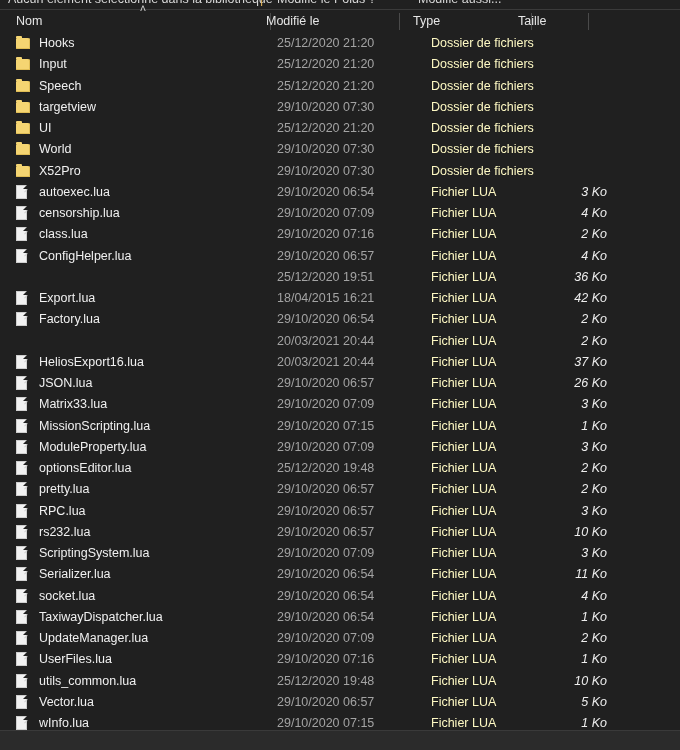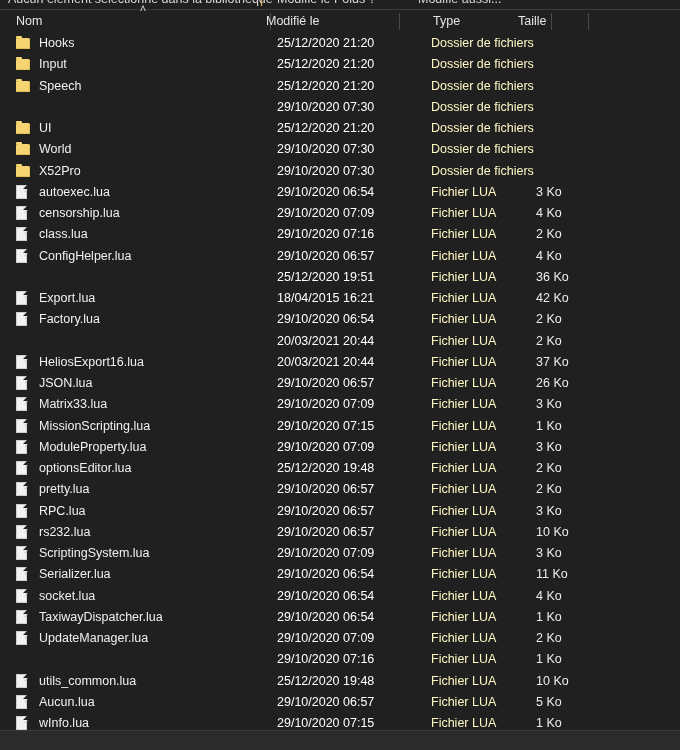--- a/index.html
+++ b/index.html
@@ -61,21 +61,21 @@
   .hcell .sep {
     position: absolute;
     right: 0;
     top: 3px;
     width: 1px;
     height: 17px;
     background: #4a4a4a;
   }
   .h-nom   { left: 6px;   width: 265px; padding-left: 10px; }
   .h-mod   { left: 260px; width: 140px; padding-left: 6px; }
-  .h-type  { left: 427px; width: 125px; padding-left: 6px; }
+  .h-type  { left: 407px; width: 125px; padding-left: 6px; }
   .h-taille{ left: 512px; width: 77px;  padding-left: 6px; }
   .h-extra { left: 613px; width: 67px;  padding-left: 6px; }
 
   .sort-arrow {
     position: absolute;
     left: 131px;
     top: -8px;
     width: 12px;
     height: 12px;
     color: #d5d5d5;
@@ -103,23 +103,23 @@
     position: absolute;
     top: 0;
     height: 21.25px;
     line-height: 21.25px;
     font-size: 12.5px;
     color: #f0f0f0;
     white-space: nowrap;
     overflow: hidden;
   }
   .c-name   { left: 16px;  width: 252px; }
-  .c-date   { left: 277px; width: 132px; color: #ffffff; }
+  .c-date   { left: 277px; width: 132px; color: #a3a3a3; }
   .c-type   { left: 431px; width: 118px; color: #fef9c3; }
-  .c-size   { left: 536px; width: 71px;  color: #ededed; }
+  .c-size   { left: 536px; width: 71px;  text-align: right; color: #ededed; font-style: italic; }
 
   .c-name .label { margin-left: 23px; display: inline-block; }
 
   
   .ficon {
     position: absolute;
     left: 0;
     top: 3.5px;
     width: 16px;
     height: 14px;
@@ -226,20 +226,21 @@
         <div class="cell c-type">Dossier de fichiers</div>
         <div class="cell c-size"></div>
       </div>
       <div class="row">
         <div class="cell c-name"><span class="ficon folder"></span><span class="label">Speech</span></div>
         <div class="cell c-date">25/12/2020 21:20</div>
         <div class="cell c-type">Dossier de fichiers</div>
         <div class="cell c-size"></div>
       </div>
       <div class="row">
+        <div class="cell c-name"><span class="ficon folder"></span><span class="label">targetview</span></div>
         <div class="cell c-date">29/10/2020 07:30</div>
         <div class="cell c-type">Dossier de fichiers</div>
         <div class="cell c-size"></div>
       </div>
       <div class="row">
         <div class="cell c-name"><span class="ficon folder"></span><span class="label">UI</span></div>
         <div class="cell c-date">25/12/2020 21:20</div>
         <div class="cell c-type">Dossier de fichiers</div>
         <div class="cell c-size"></div>
       </div>
@@ -379,32 +380,33 @@
         <div class="cell c-type">Fichier LUA</div>
         <div class="cell c-size">1 Ko</div>
       </div>
       <div class="row">
         <div class="cell c-name"><span class="ficon doc"></span><span class="label">UpdateManager.lua</span></div>
         <div class="cell c-date">29/10/2020 07:09</div>
         <div class="cell c-type">Fichier LUA</div>
         <div class="cell c-size">2 Ko</div>
       </div>
       <div class="row">
+        <div class="cell c-name"><span class="ficon doc"></span><span class="label">UserFiles.lua</span></div>
         <div class="cell c-date">29/10/2020 07:16</div>
         <div class="cell c-type">Fichier LUA</div>
         <div class="cell c-size">1 Ko</div>
       </div>
       <div class="row">
         <div class="cell c-name"><span class="ficon doc"></span><span class="label">utils_common.lua</span></div>
         <div class="cell c-date">25/12/2020 19:48</div>
         <div class="cell c-type">Fichier LUA</div>
         <div class="cell c-size">10 Ko</div>
       </div>
       <div class="row">
-        <div class="cell c-name"><span class="ficon doc"></span><span class="label">Aucun.lua</span></div>
+        <div class="cell c-name"><span class="ficon doc"></span><span class="label">Vector.lua</span></div>
         <div class="cell c-date">29/10/2020 06:57</div>
         <div class="cell c-type">Fichier LUA</div>
         <div class="cell c-size">5 Ko</div>
       </div>
       <div class="row">
         <div class="cell c-name"><span class="ficon doc"></span><span class="label">wInfo.lua</span></div>
         <div class="cell c-date">29/10/2020 07:15</div>
         <div class="cell c-type">Fichier LUA</div>
         <div class="cell c-size">1 Ko</div>
       </div>

